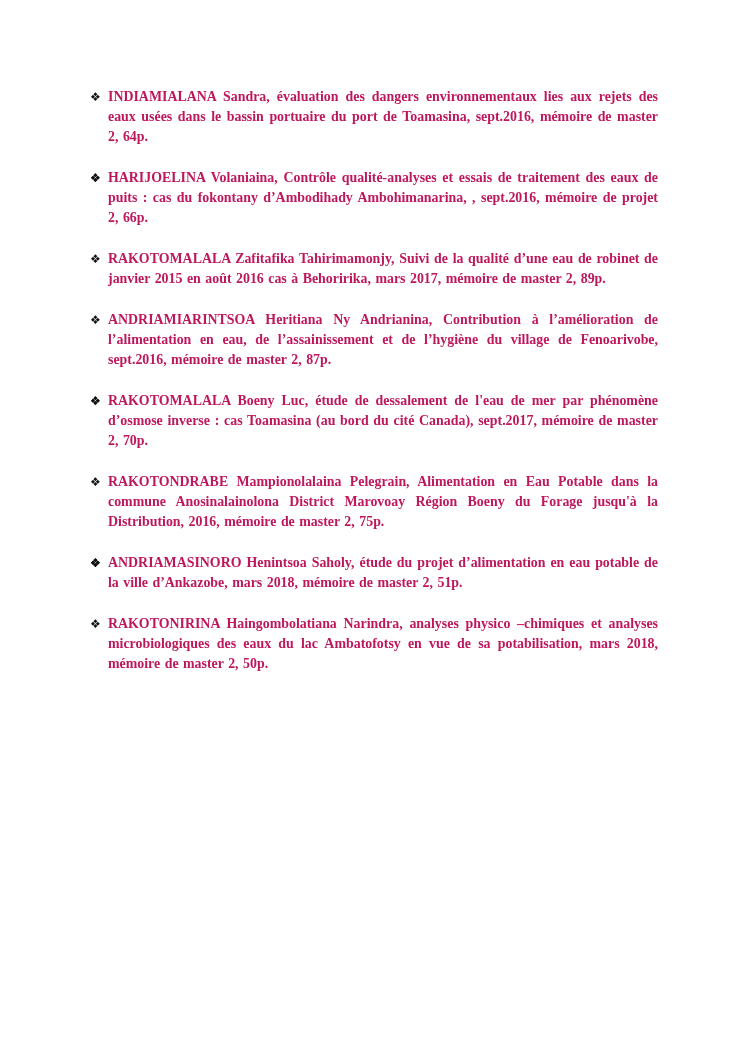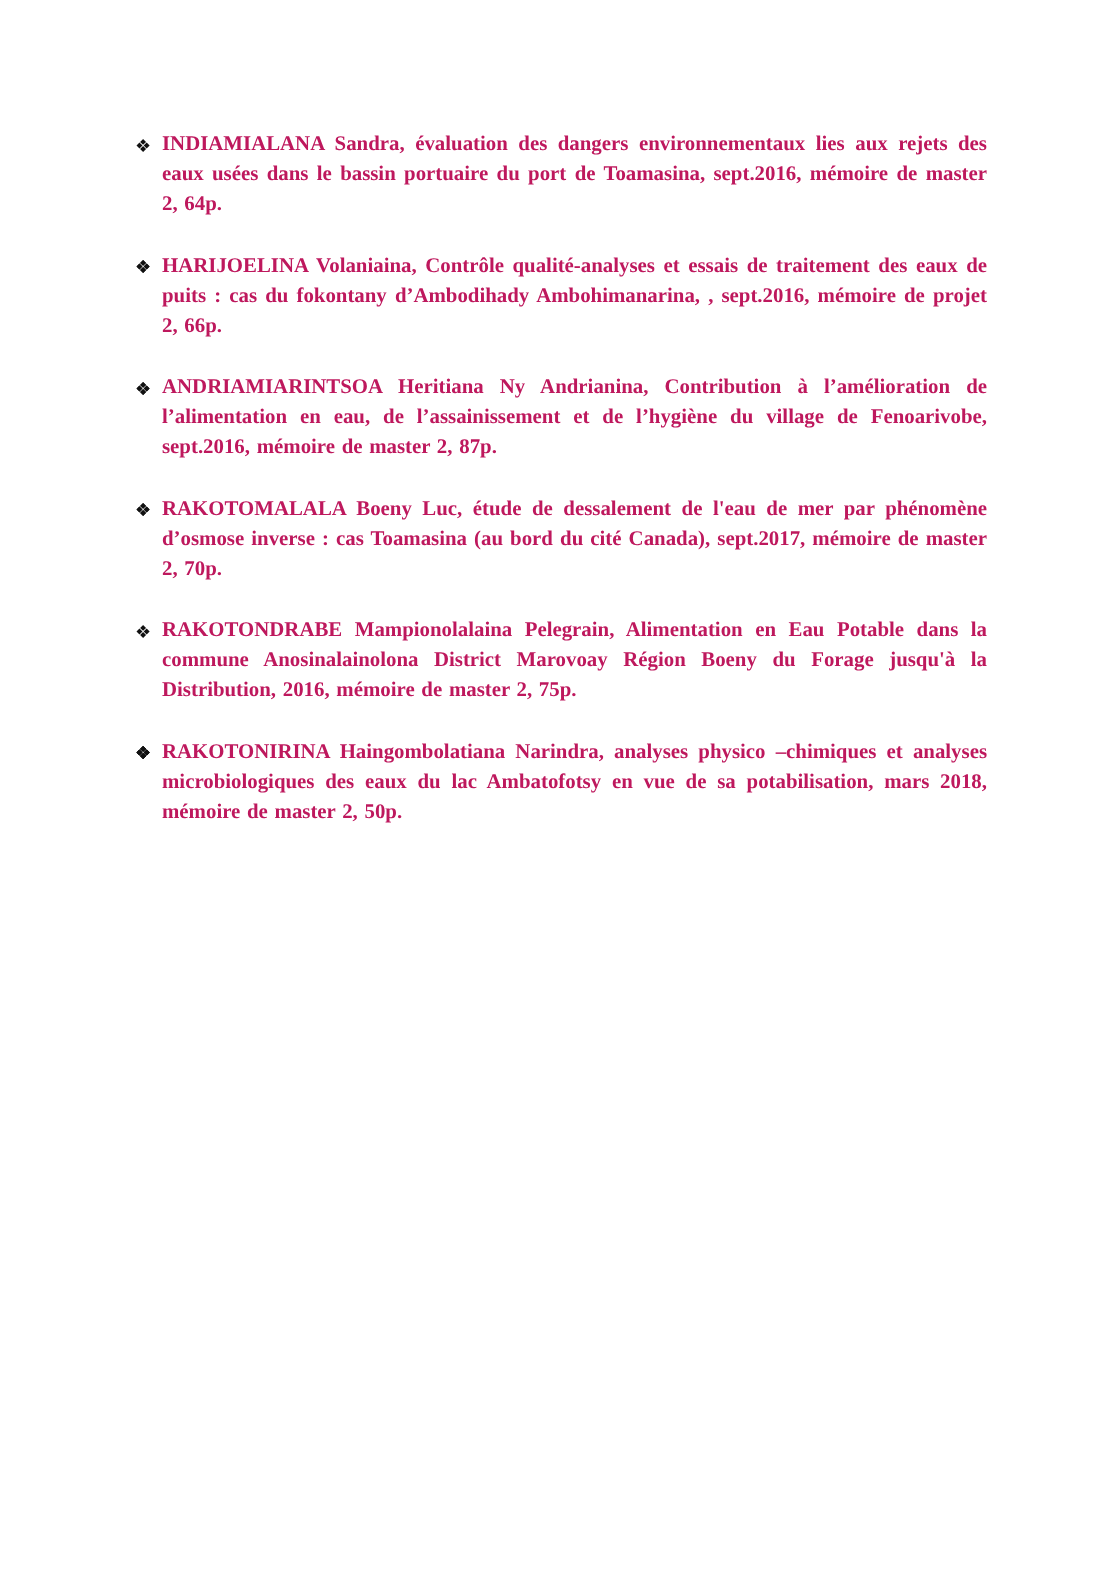--- a/index.html
+++ b/index.html
@@ -53,20 +53,21 @@
     <span class="bullet">❖</span>
   </div>
 
   <div class="entry">
     <span class="bullet">❖</span>
     <span class="entry-text">HARIJOELINA Volaniaina, Contrôle qualité-analyses et essais de traitement des eaux de puits : cas du fokontany d’Ambodihady Ambohimanarina, , sept.2016, mémoire de projet 2, 66p.</span>
   </div>
 
   <div class="entry">
     <span class="bullet">❖</span>
+    <span class="entry-text">RAKOTOMALALA Zafitafika Tahirimamonjy, Suivi de la qualité d’une eau de robinet de janvier 2015 en août 2016 cas à Behoririka, mars 2017, mémoire de master 2, 89p.</span>
   </div>
 
   <div class="entry">
     <span class="bullet">❖</span>
     <span class="entry-text">ANDRIAMIARINTSOA Heritiana Ny Andrianina, Contribution à l’amélioration de l’alimentation en eau, de l’assainissement et de l’hygiène du village de Fenoarivobe, sept.2016, mémoire de master 2, 87p.</span>
   </div>
 
   <div class="entry">
     <span class="bullet">❖</span>
   </div>
@@ -84,20 +85,21 @@
   <div class="entry">
     <span class="bullet">❖</span>
   </div>
 
   <div class="entry">
     <span class="bullet">❖</span>
   </div>
 
   <div class="entry">
     <span class="bullet">❖</span>
+    <span class="entry-text">ANDRIAMASINORO Henintsoa Saholy, étude du projet d’alimentation en eau potable de la ville d’Ankazobe, mars 2018, mémoire de master 2, 51p.</span>
   </div>
 
   <div class="entry">
     <span class="bullet">❖</span>
     <span class="entry-text">RAKOTONIRINA Haingombolatiana Narindra, analyses physico –chimiques et analyses microbiologiques des eaux du lac Ambatofotsy en vue de sa potabilisation, mars 2018, mémoire de master 2, 50p.</span>
   </div>
 
 </div>
 
 </body></html>

